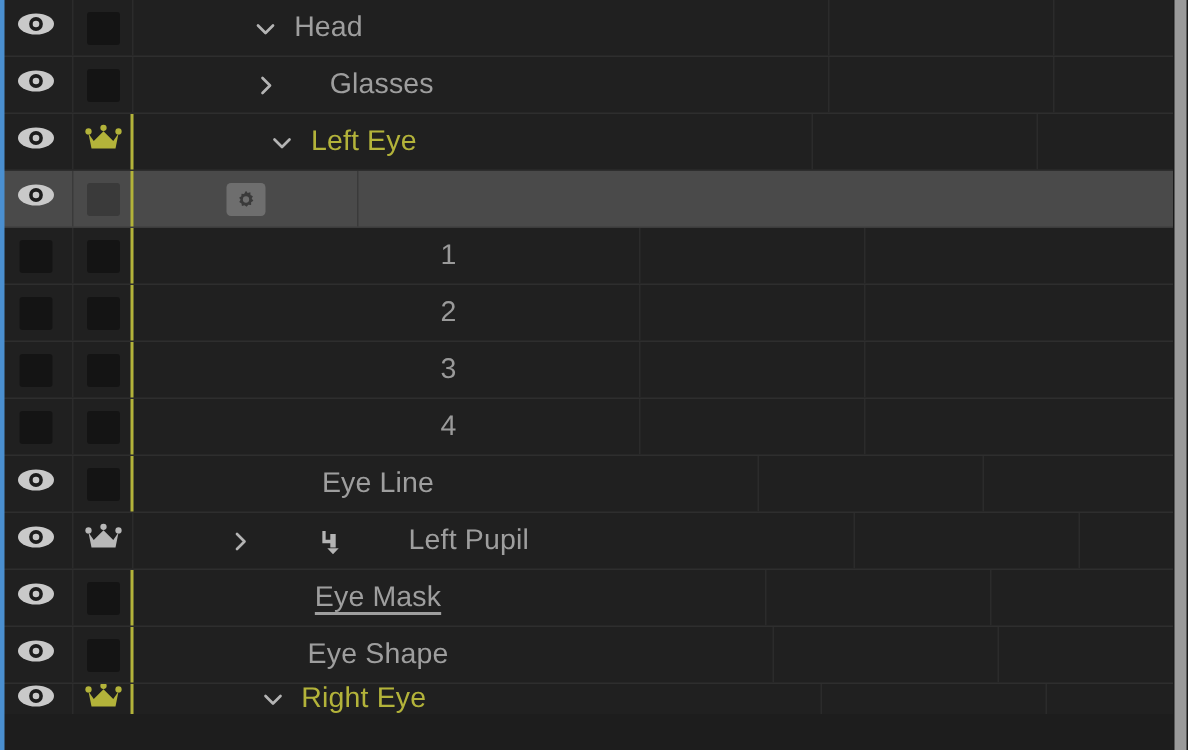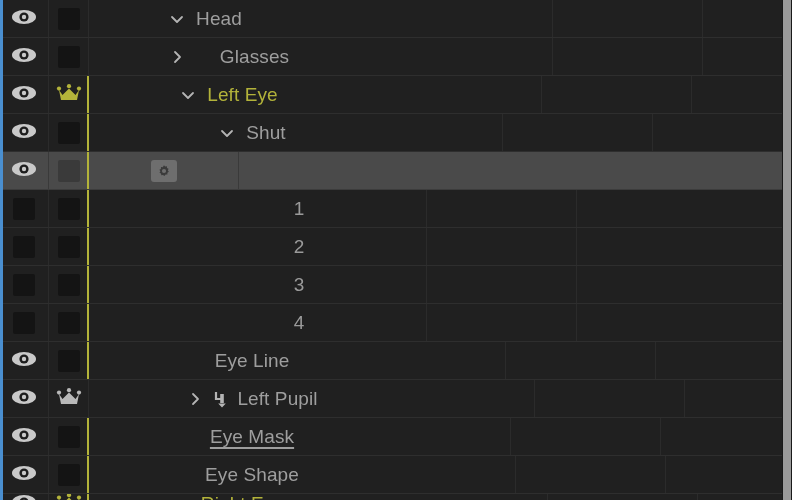--- a/index.html
+++ b/index.html
@@ -213,45 +213,20 @@
               <svg width="16" height="16" viewBox="0 0 16 16">
                 <path d="M3 6 L8 11 L13 6" stroke="#b4b4b4" stroke-width="1.8" fill="none" stroke-linecap="round" stroke-linejoin="round"></path>
               </svg>
             </span>
             <span class="label yellow">Left Eye</span>
           </div>
         </div>
         <div class="col-switch"></div>
         <div class="col-tail"></div>
       </div>
-      <div class="row">
-        <div class="col-eye">
-          <span><svg width="26" height="16" viewBox="0 0 26 16">
-              <ellipse cx="13" cy="8" rx="12" ry="7" fill="#c9c9c9"></ellipse>
-              <ellipse cx="13" cy="8" rx="4.6" ry="4.6" fill="#1d1d1d"></ellipse>
-              <circle cx="13" cy="8" r="2.2" fill="#c9c9c9"></circle>
-            </svg></span>
-        </div>
-        <div class="col-crown">
-          <div class="empty-box"></div>
-          <div class="spine"></div>
-        </div>
-        <div class="col-name">
-          <div class="name-inner" style="padding-right: 216px;">
-            <span class="twisty">
-              <svg width="16" height="16" viewBox="0 0 16 16">
-                <path d="M3 6 L8 11 L13 6" stroke="#b4b4b4" stroke-width="1.8" fill="none" stroke-linecap="round" stroke-linejoin="round"></path>
-              </svg>
-            </span>
-            <span class="label">Shut</span>
-          </div>
-        </div>
-        <div class="col-switch"></div>
-        <div class="col-tail"></div>
-      </div>
       <div class="row selected">
         <div class="col-eye">
           <span><svg width="26" height="16" viewBox="0 0 26 16">
               <ellipse cx="13" cy="8" rx="12" ry="7" fill="#c9c9c9"></ellipse>
               <ellipse cx="13" cy="8" rx="4.6" ry="4.6" fill="#1d1d1d"></ellipse>
               <circle cx="13" cy="8" r="2.2" fill="#c9c9c9"></circle>
             </svg></span>
         </div>
         <div class="col-crown">
           <div class="empty-box"></div>
@@ -361,21 +336,21 @@
         </div>
         <div class="col-crown">
           <span><svg width="26" height="20" viewBox="0 0 26 20">
               <path d="M3 7 L6.5 12 L13 5.5 L19.5 12 L23 7 L21 17 L5 17 Z" fill="#b8b8b8"></path>
               <circle cx="3" cy="5.6" r="2.1" fill="#b8b8b8"></circle>
               <circle cx="13" cy="3.2" r="2.1" fill="#b8b8b8"></circle>
               <circle cx="23" cy="5.6" r="2.1" fill="#b8b8b8"></circle>
             </svg></span>
         </div>
         <div class="col-name">
-          <div class="name-inner" style="padding-right: 216px;">
+          <div class="name-inner" style="padding-right: 216px; gap: 35px;">
             <span class="twisty">
               <svg width="16" height="16" viewBox="0 0 16 16">
                 <path d="M6 3 L11 8 L6 13" stroke="#b4b4b4" stroke-width="1.8" fill="none" stroke-linecap="round" stroke-linejoin="round"></path>
               </svg>
             </span>
             <span class="parent-arrow">
               <svg width="16" height="18" viewBox="0 0 16 18">
                 <path d="M2 2 L2 9 L8 9" stroke="#b4b4b4" stroke-width="2.2" fill="none"></path>
                 <path d="M8 4.5 L8 13.5 L4.2 13.5 L8 17.5 L11.8 13.5 L8 13.5" fill="#b4b4b4"></path>
                 <rect x="6.2" y="4" width="3.6" height="9" fill="#b4b4b4"></rect>

